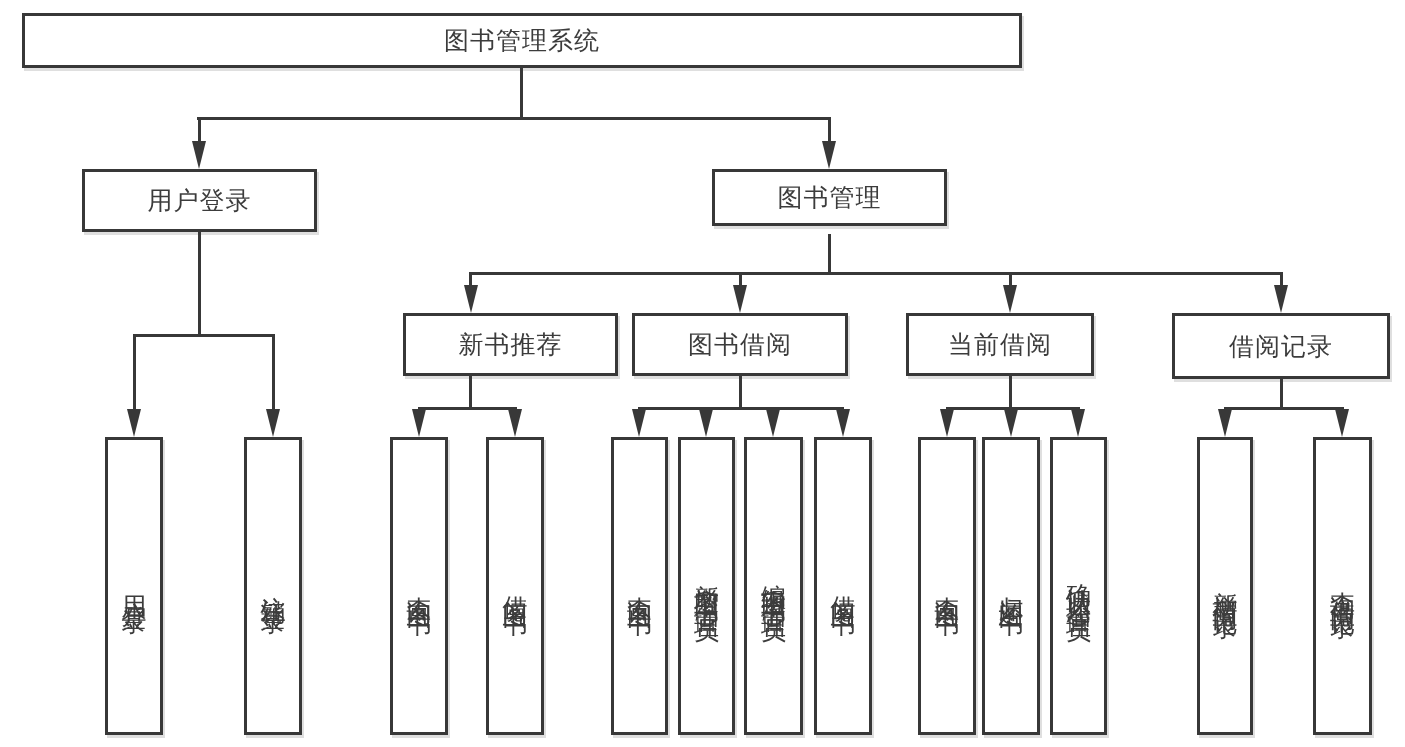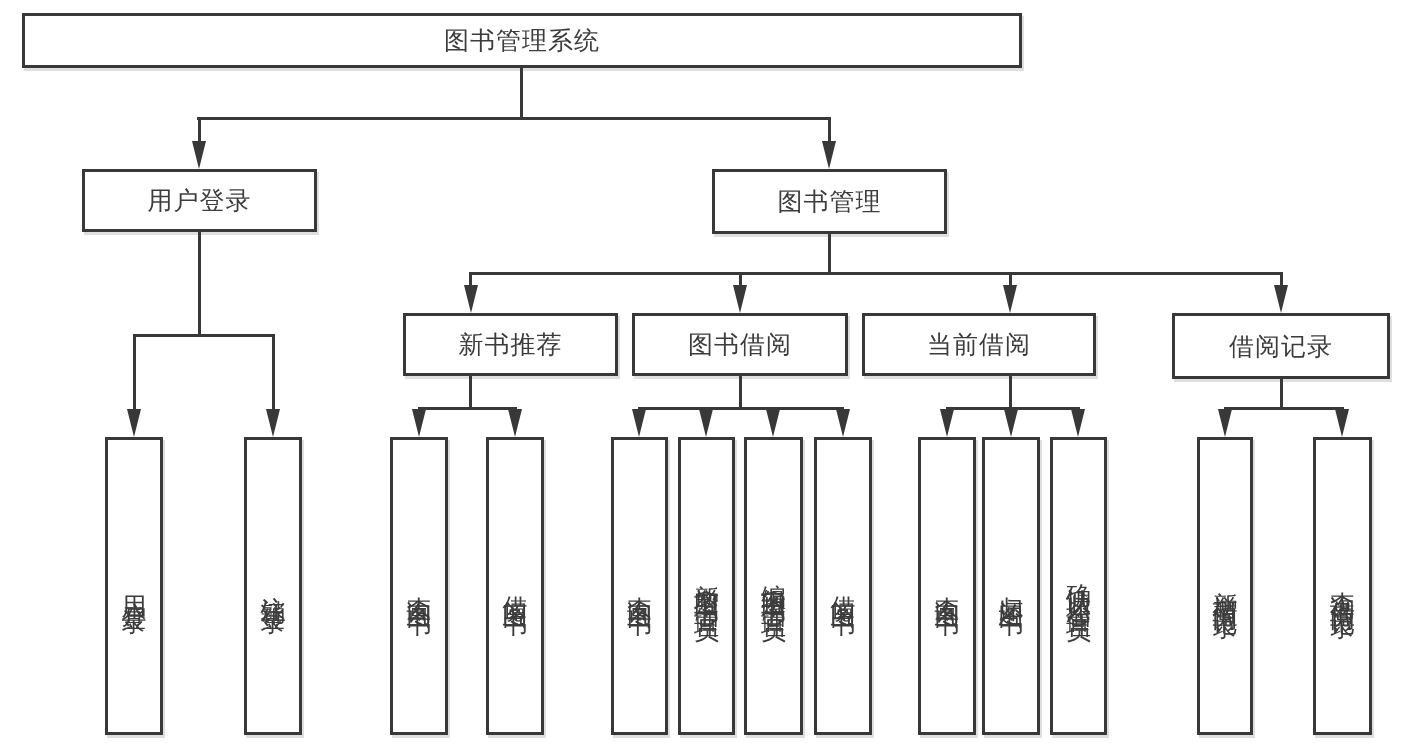--- a/index.html
+++ b/index.html
@@ -31,25 +31,25 @@
   }
 </style>
 </head>
 <body>
 
 <div id="stage" style="--line: #383838; --text: #3c3c3c; --wm: #9f9f9f;">
 
   <div class="bx" style="left:22px;top:13px;width:1000px;height:55px;">图书管理系统</div>
 
   <div class="bx" style="left:82px;top:169px;width:235px;height:63px;">用户登录</div>
-  <div class="bx" style="left:712px;top:169px;width:235px;height:65px;">图书管理</div>
+  <div class="bx" style="left:712px;top:169px;width:235px;height:57px;">图书管理</div>
 
   <div class="bx" style="left:363px;top:313px;width:215px;height:63px;margin-left:40px;">新书推荐</div>
   <div class="bx" style="left:632px;top:313px;width:216px;height:63px;">图书借阅</div>
-  <div class="bx" style="left:862px;top:313px;width:234px;height:63px;">当前借阅</div>
+  <div class="bx" style="left:906px;top:313px;width:188px;height:63px;">当前借阅</div>
   <div class="bx" style="left:1172px;top:313px;width:218px;height:66px;">借阅记录</div>
 
   <div class="bx lf" style="left:105px;top:437px;width:58px;height:298px;">
     <span>用户登录</span>
     </div>
   <div class="bx lf" style="left:244px;top:437px;width:58px;height:298px;">
     <span>注销登录</span>
     </div>
 
   <div class="bx lf" style="left:390px;top:437px;width:58px;height:298px;">

